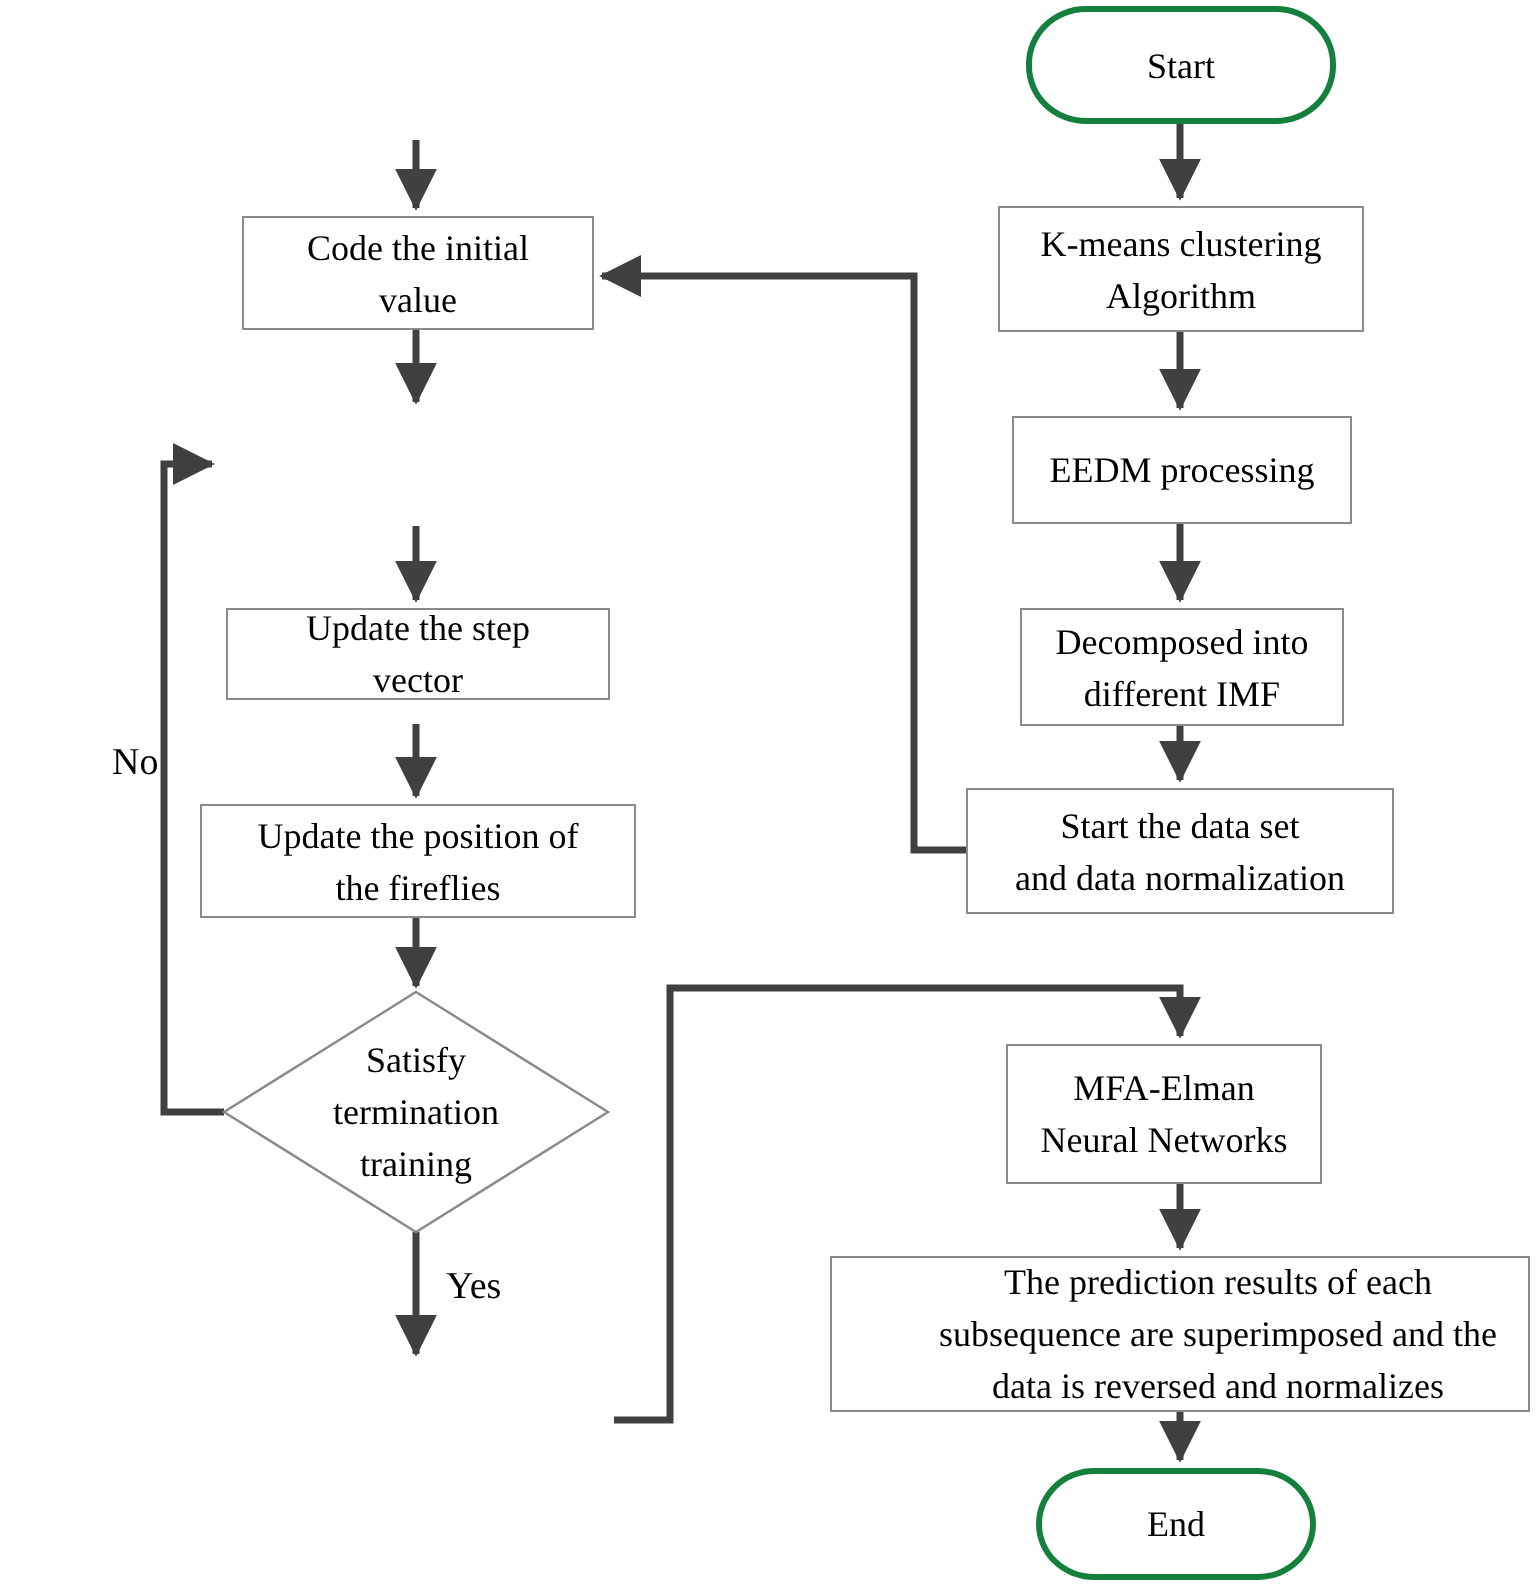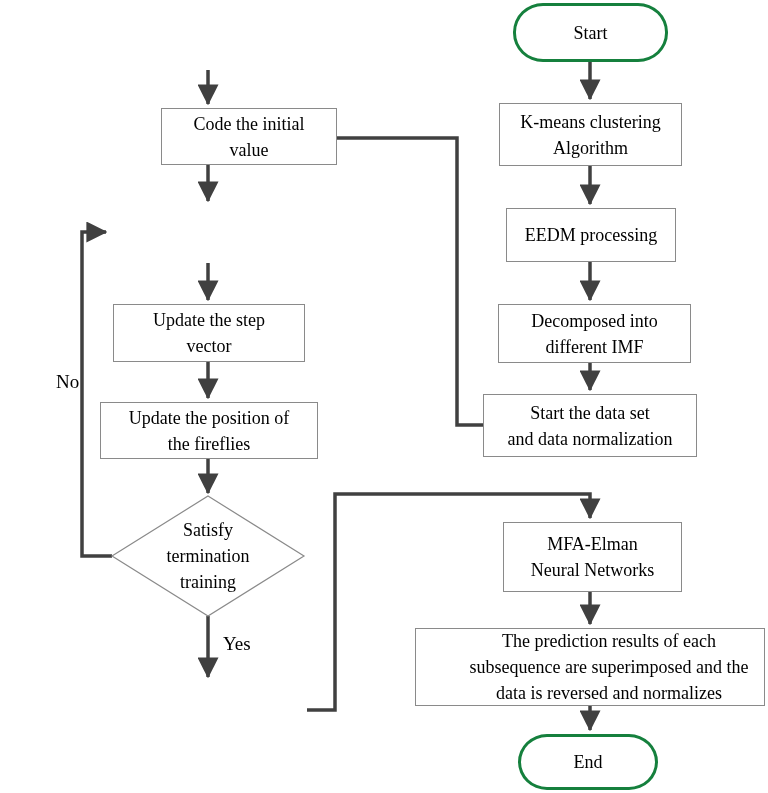--- a/index.html
+++ b/index.html
@@ -89,27 +89,27 @@
     <polyline class="edge" points="590,363 590,390" marker-end="url(#arrow)"></polyline>
     <polyline class="edge" points="483,425 457,425 457,138 301,138" marker-end="url(#arrow)"></polyline>
     <polyline class="edge" points="307,710 335,710 335,494 590,494 590,518" marker-end="url(#arrow)"></polyline>
     <polyline class="edge" points="590,592 590,624" marker-end="url(#arrow)"></polyline>
     <polyline class="edge" points="590,706 590,730" marker-end="url(#arrow)"></polyline>
 
     <polygon class="diamond-shape" points="208,496 304,556 208,616 112,556"></polygon>
   </svg>
 
 
-  <div class="node rect" style="left:121px; top:108px; width:176px; height:57px;margin-left:40px;">
+  <div class="node rect" style="left:121px; top:108px; width:176px; height:57px;">
     <span>Code the initial
 value</span>
   </div>
 
 
-  <div class="node rect" style="left:113px; top:304px; width:192px; height:58px;">
+  <div class="node rect" style="left:113px; top:304px; width:192px; height:46px;">
     <span>Update the step
 vector</span>
   </div>
 
   <div class="node rect" style="left:100px; top:402px; width:218px; height:57px;">
     <span>Update the position of
 the fireflies</span>
   </div>
 
   <div class="node decision-label" style="left:133px; top:517px; width:150px; height:78px;">
@@ -125,31 +125,31 @@
 
   <div class="node rect" style="left:499px; top:103px; width:183px; height:63px;">
     <span>K-means clustering
 Algorithm</span>
   </div>
 
   <div class="node rect" style="left:506px; top:208px; width:170px; height:54px;">
     <span>EEDM processing</span>
   </div>
 
-  <div class="node rect" style="left:498px; top:304px; width:193px; height:59px;">
+  <div class="node rect" style="left:510px; top:304px; width:162px; height:59px;">
     <span>Decomposed into
 different IMF</span>
   </div>
 
   <div class="node rect" style="left:483px; top:394px; width:214px; height:63px;">
     <span>Start the data set
 and data normalization</span>
   </div>
 
-  <div class="node rect" style="left:503px; top:522px; width:179px; height:70px;">
+  <div class="node rect" style="left:503px; top:522px; width:158px; height:70px;">
     <span>MFA-Elman
 Neural Networks</span>
   </div>
 
   <div class="node rect" style="left:415px; top:628px; width:350px; height:78px;padding-left:38px;">
     <span>The prediction results of each
 subsequence are superimposed and the
 data is reversed and normalizes</span>
   </div>
 

